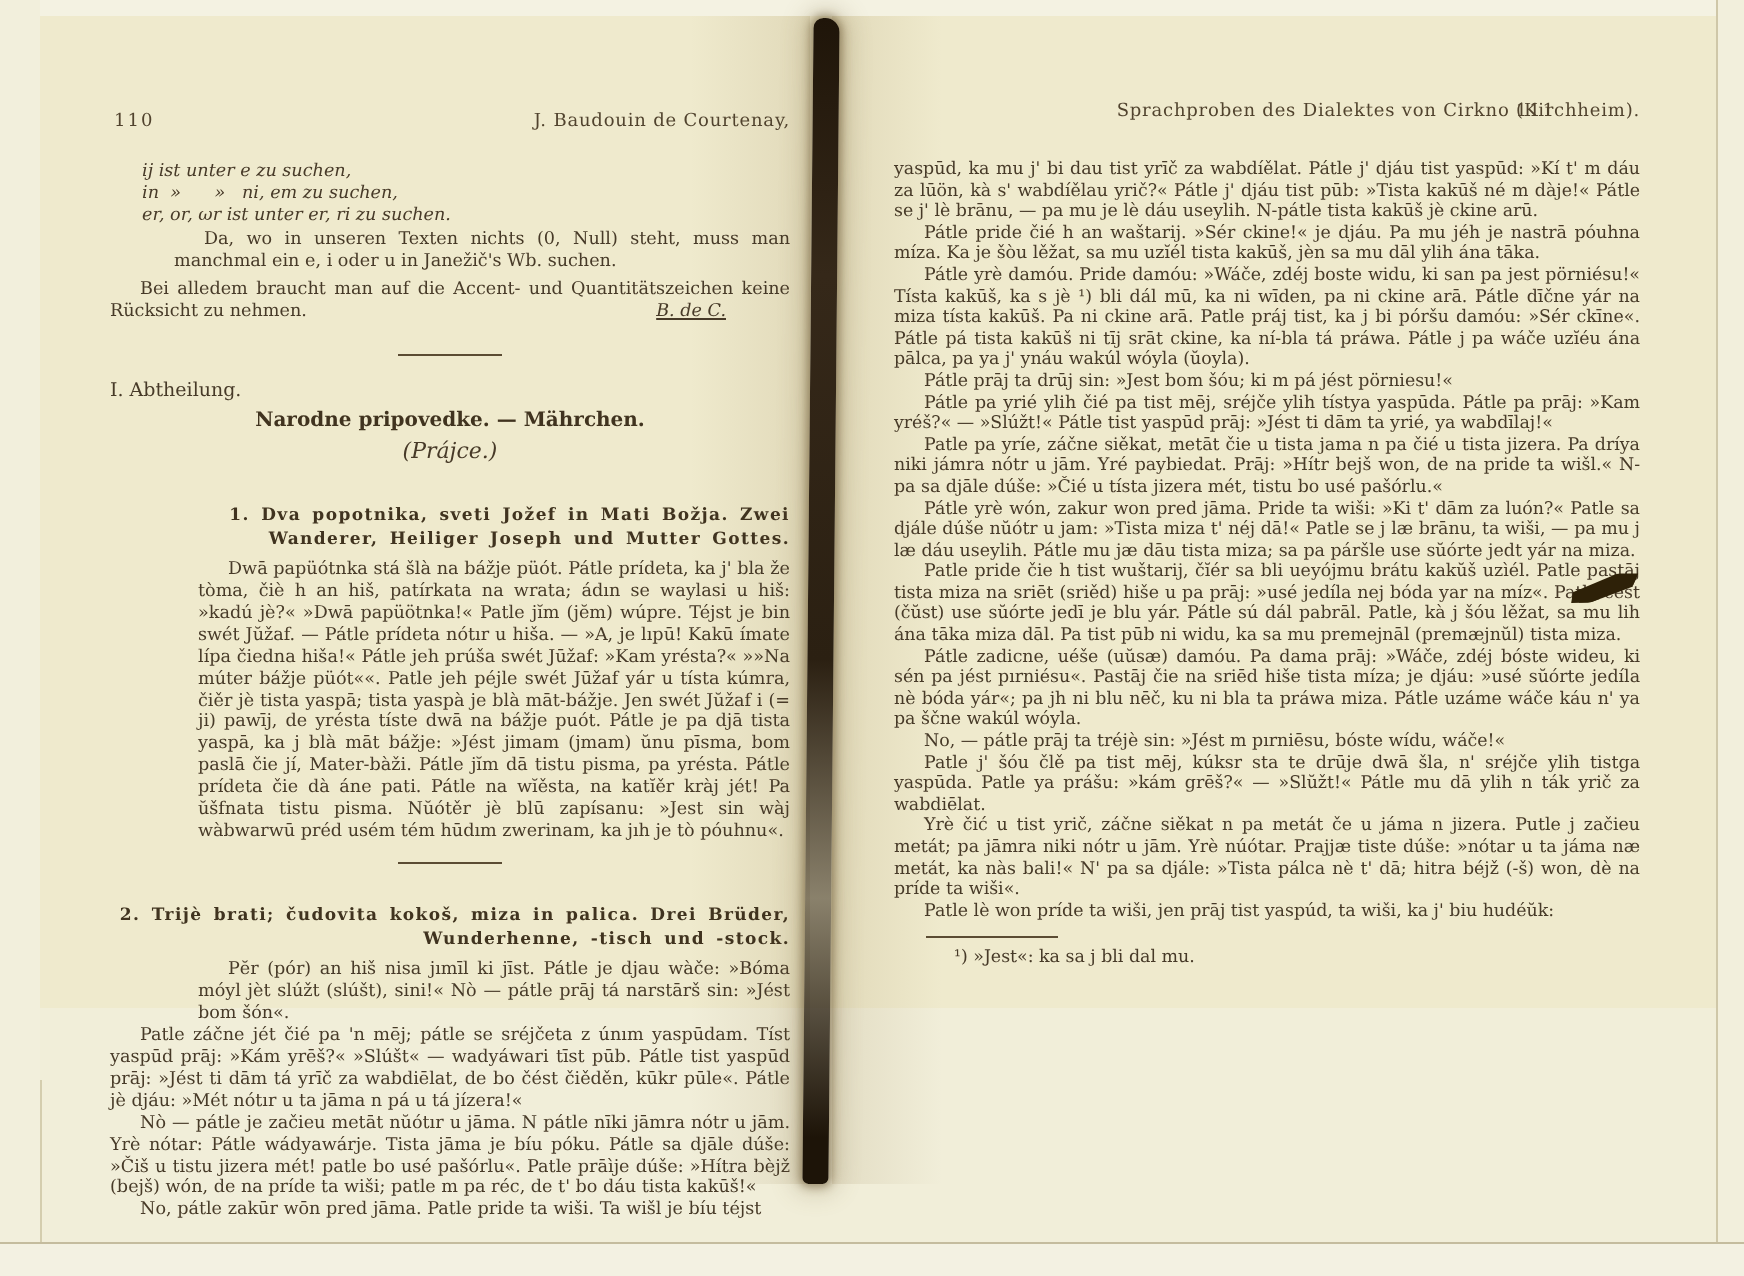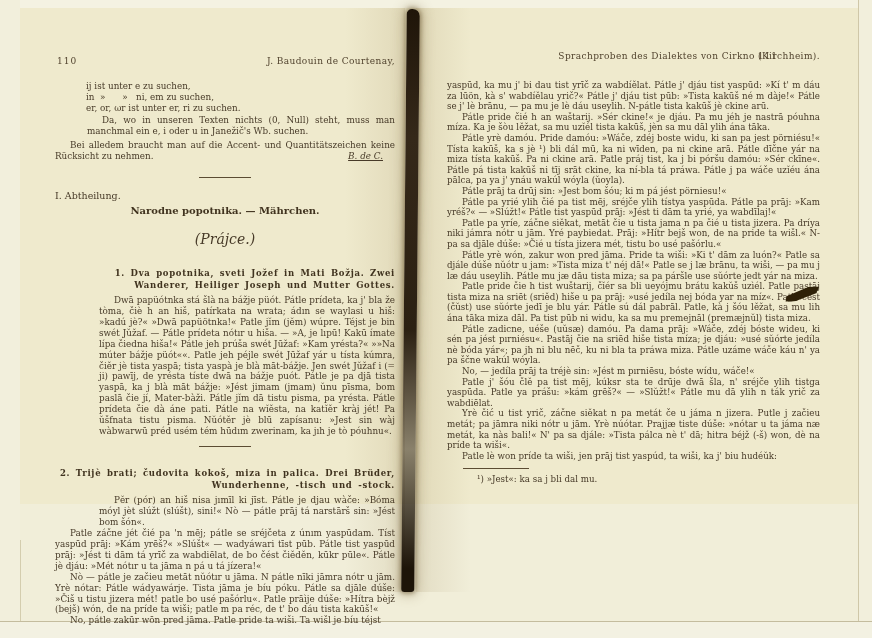--- a/index.html
+++ b/index.html
@@ -47,41 +47,41 @@
   
   .page { position: absolute; color: #473a28; }
   .page-left  { left: 55px;  top: 30px; width: 340px; }
   .page-right { left: 447px; top: 25px; width: 373px; }
 
   .head-row { position: relative; height: 12px; font-size: 9px; color: #51432e; }
   .running-head { display:block; text-align:right; letter-spacing:0.4px;margin-top:26px; }
   .pagenum-l { position:absolute; left: 2px;  top: 0; letter-spacing:1px; }
   .pagenum-r { position:absolute; right: 42px; top: 0; letter-spacing:1px; }
 
-  .intro { margin: 13px 0 0 31px; font-size: 8.8px; line-height: 11px; }
+  .intro { margin: 13px 0 0 16px; font-size: 8.8px; line-height: 11px; font-style: italic; }
   .intro-line { white-space: pre; }
 
   .bp {
     margin: 0; font-size: 8.8px; line-height: 10.9px;
     text-align: justify;
   }
   .page-right .bp { font-size: 8.7px; line-height: 10.6px; }
   .indent { text-indent: 15px; }
   .noindent { text-indent: 0; }
   .mt { margin-top: 1px; margin-left: 32px; }
 
   .sigp { position: relative; margin-top: 3px; }
-  .sig { position: absolute; right: 12px; bottom: 0; font-style: italic; text-decoration: underline; }
+  .sig { position: absolute; right: 32px; bottom: 0; font-style: italic; text-decoration: underline; }
 
   .rule { width: 52px; height: 1.5px; background: #5b4c33; margin: 15px auto 0; }
   .rule2 { margin-top: 9px; }
 
   .h-part  { text-align:left; margin-top: 12px; font-size: 9.5px; }
   .h-coll  { text-align:center; margin-top: 4px;  font-size: 10px; font-weight: bold; color:#40331f; }
-  .h-sub   { text-align:center; margin-top: 15px;  font-size: 14px; font-style: italic; }
+  .h-sub   { text-align:center; margin-top: 3px;  font-size: 11px; font-style: italic; }
   .story-title {
     text-align:right; margin-top: 20px;
     font-size: 8.5px; line-height: 12px;
     font-weight: bold; letter-spacing: 0.7px; word-spacing: 2px;
     color:#40331f;
   }
   .story-body { margin-top: 4px; margin-left: 44px; }
 
   .fn-rule { width: 66px; height: 1px; background: #5b4c33; margin: 7px 0 0 16px; }
   .footnote { margin: 5px 0 0 30px; font-size: 8.4px; line-height: 10px; text-align: left; }
@@ -113,21 +113,21 @@
 
     <p class="bp indent mt">Da, wo in unseren Texten nichts (0, Null) steht, muss man manchmal ein e, i oder u in Janežič's Wb. suchen.</p>
     <p class="bp indent sigp">
       <span>Bei alledem braucht man auf die Accent- und Quantitätszeichen keine Rücksicht zu nehmen.</span>
       <span class="sig">B. de C.</span>
     </p>
 
     <div class="rule"></div>
 
     <div class="h-part">I. Abtheilung.</div>
-    <div class="h-coll">Narodne popotnika. — Mährchen.</div>
+    <div class="h-coll">Narodne pripovedke. — Mährchen.</div>
     <div class="h-sub">(Prájce.)</div>
 
     <div class="story-title">1. Dva popotnika, sveti Jožef in Mati Božja. Zwei Wanderer, Heiliger Joseph und Mutter Gottes.</div>
     <p class="bp indent story-body">Dwā papüótnka stá šlà na bážje püót. Pátle prídeta, ka j' bla že tòma, čiè h an hiš, patírkata na wrata; ádın se waylasi u hiš: »kadú jè?« »Dwā papüötnka!« Patle jĭm (jĕm) wúpre. Téjst je bin swét Jŭžaf. — Pátle prídeta nótır u hiša. — »A, je lıpū! Kakū ímate lípa čiedna hiša!« Pátle jeh prúša swét Jūžaf: »Kam yrésta?« »»Na múter bážje püót««. Patle jeh péjle swét Jūžaf yár u tísta kúmra, čiěr jè tista yaspā; tista yaspà je blà māt-bážje. Jen swét Jŭžaf i (= ji) pawīj, de yrésta tíste dwā na bážje puót. Pátle je pa djā tista yaspā, ka j blà māt bážje: »Jést jimam (jmam) ŭnu pīsma, bom paslā čie jí, Mater-bàži. Pátle jĭm dā tistu pisma, pa yrésta. Pátle prídeta čie dà áne pati. Pátle na wĭěsta, na katĭěr kràj jét! Pa ŭšfnata tistu pisma. Nŭótěr jè blū zapísanu: »Jest sin wàj wàbwarwū préd usém tém hūdım zwerinam, ka jıh je tò póuhnu«.</p>
 
     <div class="rule rule2"></div>
 
     <div class="story-title">2. Trijè brati; čudovita kokoš, miza in palica. Drei Brüder, Wunderhenne, -tisch und -stock.</div>
     <p class="bp indent story-body">Pĕr (pór) an hiš nisa jımīl ki jīst. Pátle je djau wàče: »Bóma móyl jèt slúžt (slúšt), sini!« Nò — pátle prāj tá narstārš sin: »Jést bom šón«.</p>
     <p class="bp indent">Patle záčne jét čié pa 'n mēj; pátle se sréjčeta z únım yaspūdam. Tíst yaspūd prāj: »Kám yrēš?« »Slúšt« — wadyáwari tīst pūb. Pátle tist yaspūd prāj: »Jést ti dām tá yrīč za wabdiēlat, de bo čést čiěděn, kūkr pūle«. Pátle jè djáu: »Mét nótır u ta jāma n pá u tá jízera!«</p>
@@ -143,21 +143,21 @@
 
     <p class="bp noindent" style="margin-top:17px">yaspūd, ka mu j' bi dau tist yrīč za wabdíělat. Pátle j' djáu tist yaspūd: »Kí t' m dáu za lūön, kà s' wabdíělau yrič?« Pátle j' djáu tist pūb: »Tista kakūš né m dàje!« Pátle se j' lè brānu, — pa mu je lè dáu useylih. N-pátle tista kakūš jè ckine arū.</p>
     <p class="bp indent">Pátle pride čié h an waštarij. »Sér ckine!« je djáu. Pa mu jéh je nastrā póuhna míza. Ka je šòu lěžat, sa mu uzĭél tista kakūš, jèn sa mu dāl ylih ána tāka.</p>
     <p class="bp indent">Pátle yrè damóu. Pride damóu: »Wáče, zdéj boste widu, ki san pa jest pörniésu!« Tísta kakūš, ka s jè ¹) bli dál mū, ka ni wīden, pa ni ckine arā. Pátle dīčne yár na miza tísta kakūš. Pa ni ckine arā. Patle práj tist, ka j bi póršu damóu: »Sér ckīne«. Pátle pá tista kakūš ni tīj srāt ckine, ka ní-bla tá práwa. Pátle j pa wáče uzĭéu ána pālca, pa ya j' ynáu wakúl wóyla (ŭoyla).</p>
     <p class="bp indent">Pátle prāj ta drūj sin: »Jest bom šóu; ki m pá jést pörniesu!«</p>
     <p class="bp indent">Pátle pa yrié ylih čié pa tist mēj, sréjče ylih tístya yaspūda. Pátle pa prāj: »Kam yréš?« — »Slúžt!« Pátle tist yaspūd prāj: »Jést ti dām ta yrié, ya wabdīlaj!«</p>
     <p class="bp indent">Patle pa yríe, záčne siěkat, metāt čie u tista jama n pa čié u tista jizera. Pa dríya niki jámra nótr u jām. Yré paybiedat. Prāj: »Hítr bejš won, de na pride ta wišl.« N-pa sa djāle dúše: »Čié u tísta jizera mét, tistu bo usé pašórlu.«</p>
     <p class="bp indent">Pátle yrè wón, zakur won pred jāma. Pride ta wiši: »Ki t' dām za luón?« Patle sa djále dúše nŭótr u jam: »Tista miza t' néj dā!« Patle se j læ brānu, ta wiši, — pa mu j læ dáu useylih. Pátle mu jæ dāu tista miza; sa pa páršle use sŭórte jedt yár na miza.</p>
     <p class="bp indent">Patle pride čie h tist wuštarij, čĭér sa bli ueyójmu brátu kakŭš uzìél. Patle pastāj tista miza na sriēt (sriěd) hiše u pa prāj: »usé jedíla nej bóda yar na míz«. Patle čést (čŭst) use sŭórte jedī je blu yár. Pátle sú dál pabrāl. Patle, kà j šóu lěžat, sa mu lih ána tāka miza dāl. Pa tist pūb ni widu, ka sa mu premejnāl (premæjnŭl) tista miza.</p>
     <p class="bp indent">Pátle zadicne, uéše (uŭsæ) damóu. Pa dama prāj: »Wáče, zdéj bóste wideu, ki sén pa jést pırniésu«. Pastāj čie na sriēd hiše tista míza; je djáu: »usé sŭórte jedíla nè bóda yár«; pa jh ni blu nēč, ku ni bla ta práwa miza. Pátle uzáme wáče káu n' ya pa ščne wakúl wóyla.</p>
-    <p class="bp indent">No, — jedíla prāj ta tréjè sin: »Jést m pırniēsu, bóste wídu, wáče!«</p>
+    <p class="bp indent">No, — pátle prāj ta tréjè sin: »Jést m pırniēsu, bóste wídu, wáče!«</p>
     <p class="bp indent">Patle j' šóu člě pa tist mēj, kúksr sta te drūje dwā šla, n' sréjče ylih tistga yaspūda. Patle ya prášu: »kám grēš?« — »Slŭžt!« Pátle mu dā ylih n ták yrič za wabdiēlat.</p>
     <p class="bp indent">Yrè čić u tist yrič, záčne siěkat n pa metát če u jáma n jizera. Putle j začieu metát; pa jāmra niki nótr u jām. Yrè núótar. Prajjæ tiste dúše: »nótar u ta jáma næ metát, ka nàs bali!« N' pa sa djále: »Tista pálca nè t' dā; hitra béjž (-š) won, dè na príde ta wiši«.</p>
     <p class="bp indent">Patle lè won príde ta wiši, jen prāj tist yaspúd, ta wiši, ka j' biu hudéŭk:</p>
 
     <div class="fn-rule"></div>
     <p class="bp noindent footnote">¹) »Jest«: ka sa j bli dal mu.</p>
   </div>
 
   <div class="gutter"></div>
   <div class="ink-blob"></div>

